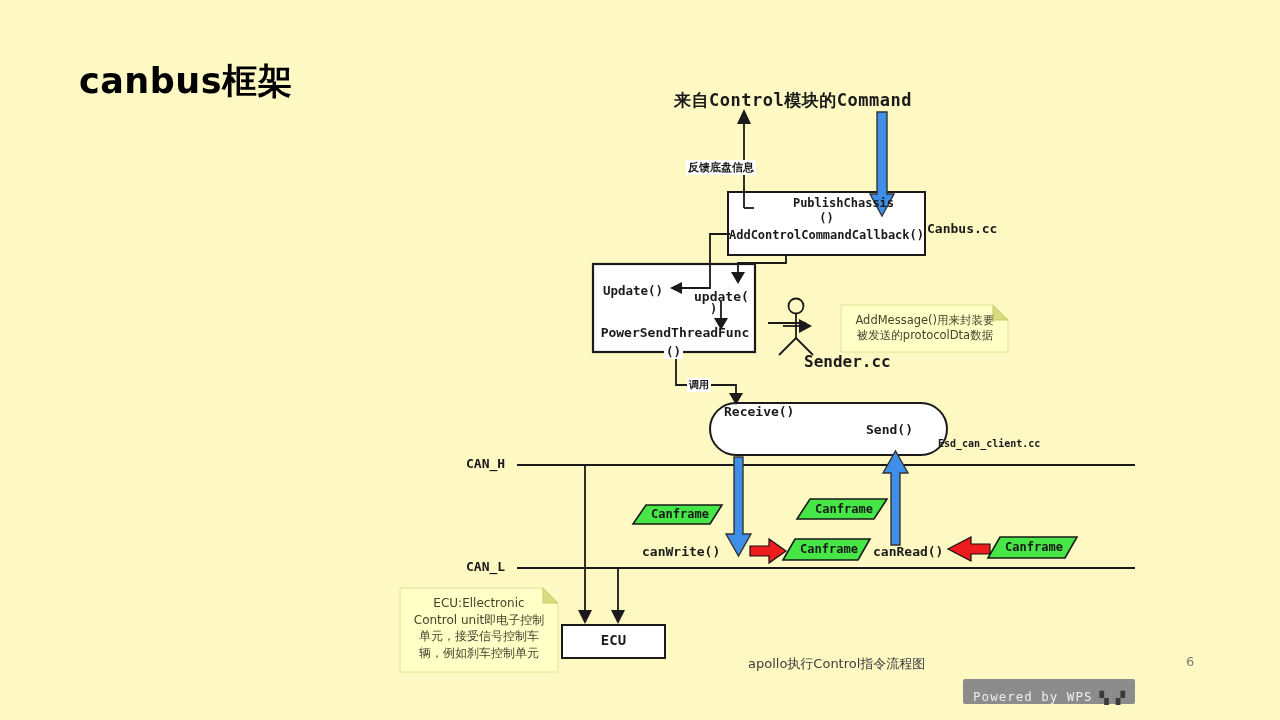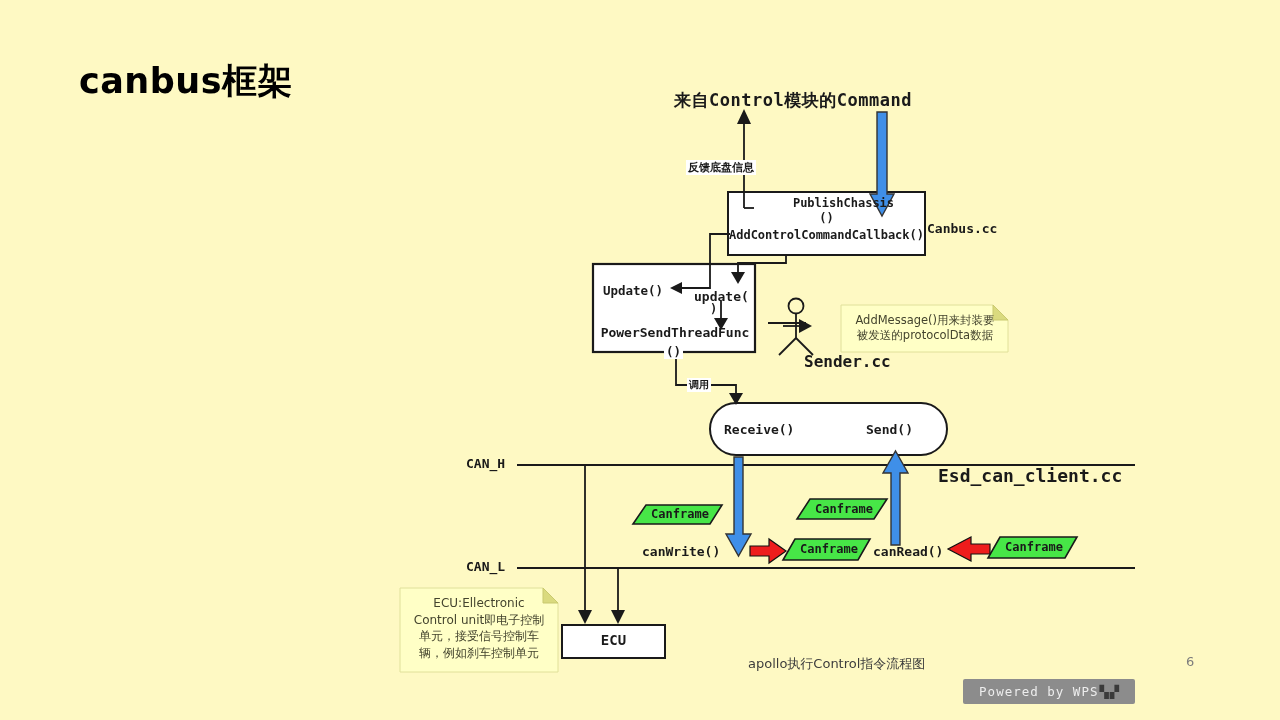--- a/index.html
+++ b/index.html
@@ -5,21 +5,21 @@
   html,body{margin:0;padding:0;background:#fff;}
   .slide{position:relative;width:1280px;height:720px;background:#fef9c3;overflow:hidden;
          font-family:"DejaVu Sans",sans-serif;}
   .abs{position:absolute;}
   .code{font-family:"DejaVu Sans Mono","Liberation Mono",monospace;font-weight:bold;color:#1a1a1a;}
   .cjk{font-family:"DejaVu Sans","Liberation Sans",sans-serif;font-weight:bold;color:#1a1a1a;}
   .center{text-align:center;}
   .whitebg{background:#ffffff;padding:0 2px;}
   .title{font-size:35px;font-weight:bold;color:#000;letter-spacing:0.5px;}
   .notetext{color:#44442e;}
-  .badge{display:flex;align-items:center;justify-content:center;gap:1px;
+  .badge{display:flex;align-items:flex-end;justify-content:center;gap:7px;
          background:#8c8c8c;border-radius:2px;}
   .badge .ptxt{font-family:"DejaVu Sans Mono","Liberation Mono",monospace;
          color:#ededed;font-size:12.5px;letter-spacing:1px;}
   .badge .icn{color:#3a3a3a;font-size:12px;line-height:1;}
   svg{position:absolute;left:0;top:0;}
 </style>
 </head>
 <body>
 
 <div class="slide">
@@ -111,23 +111,23 @@
 
   <div class="abs code center" style="left:760px;top:352px;width:74px;font-size:16px;margin-left:44px;">Sender.cc</div>
 
   <div class="abs cjk center notetext" style="left:844px;top:313px;width:162px;font-size:11.5px;line-height:15px;font-weight:normal;">
     <div>AddMessage()用来封装要</div>
     <div>被发送的protocolDta数据</div>
   </div>
 
   <div class="abs cjk whitebg" style="left:687px;top:378px;font-size:10px;">调用</div>
 
-  <div class="abs code" style="left:724px;top:422px;font-size:13px;">Receive()</div>
+  <div class="abs code" style="left:724px;top:404px;font-size:13px;">Receive()</div>
   <div class="abs code" style="left:866px;top:422px;font-size:13px;">Send()</div>
-  <div class="abs code" style="left:938px;top:465px;font-size:18px;">Esd_can_client.cc</div>
+  <div class="abs code" style="left:938px;top:438px;font-size:10px;">Esd_can_client.cc</div>
 
   <div class="abs code" style="left:466px;top:456px;font-size:13px;">CAN_H</div>
   <div class="abs code" style="left:466px;top:559px;font-size:13px;">CAN_L</div>
 
   <div class="abs code center" style="left:642px;top:507px;width:76px;font-size:12px;">Canframe</div>
   <div class="abs code center" style="left:806px;top:502px;width:76px;font-size:12px;">Canframe</div>
   <div class="abs code center" style="left:791px;top:542px;width:76px;font-size:12px;">Canframe</div>
   <div class="abs code center" style="left:996px;top:540px;width:76px;font-size:12px;">Canframe</div>
 
   <div class="abs code" style="left:642px;top:544px;font-size:13px;">canWrite()</div>

